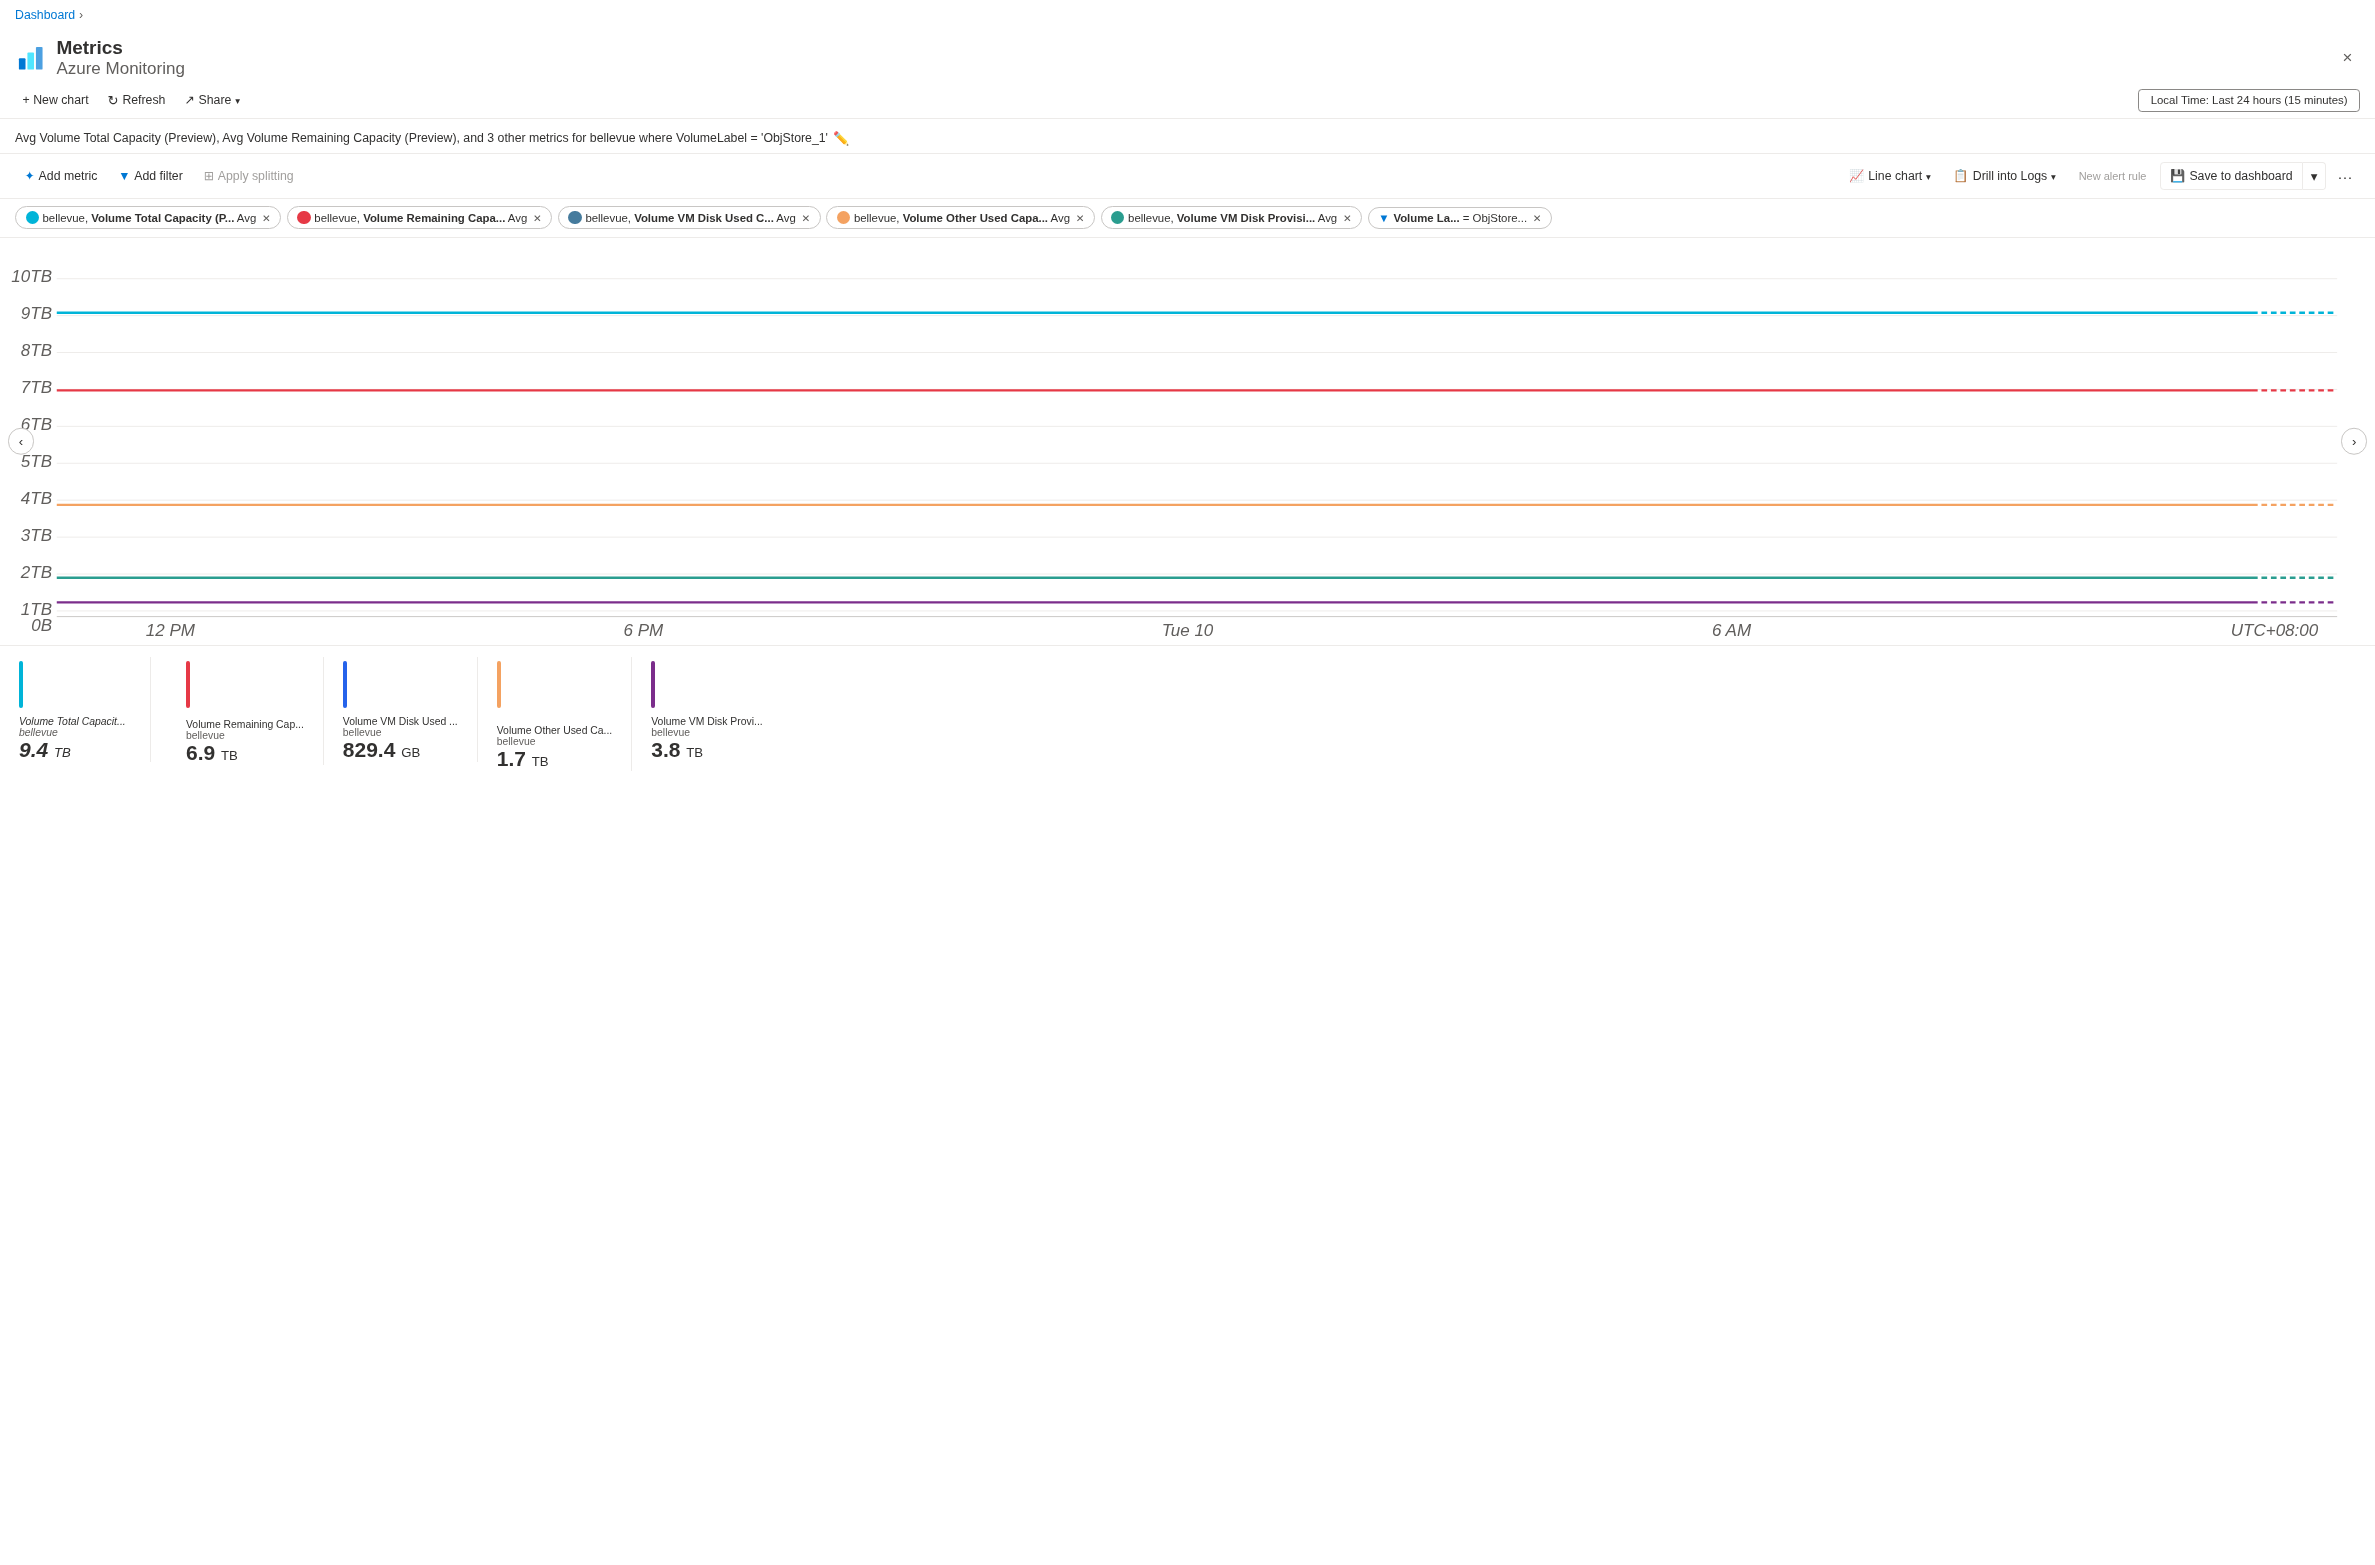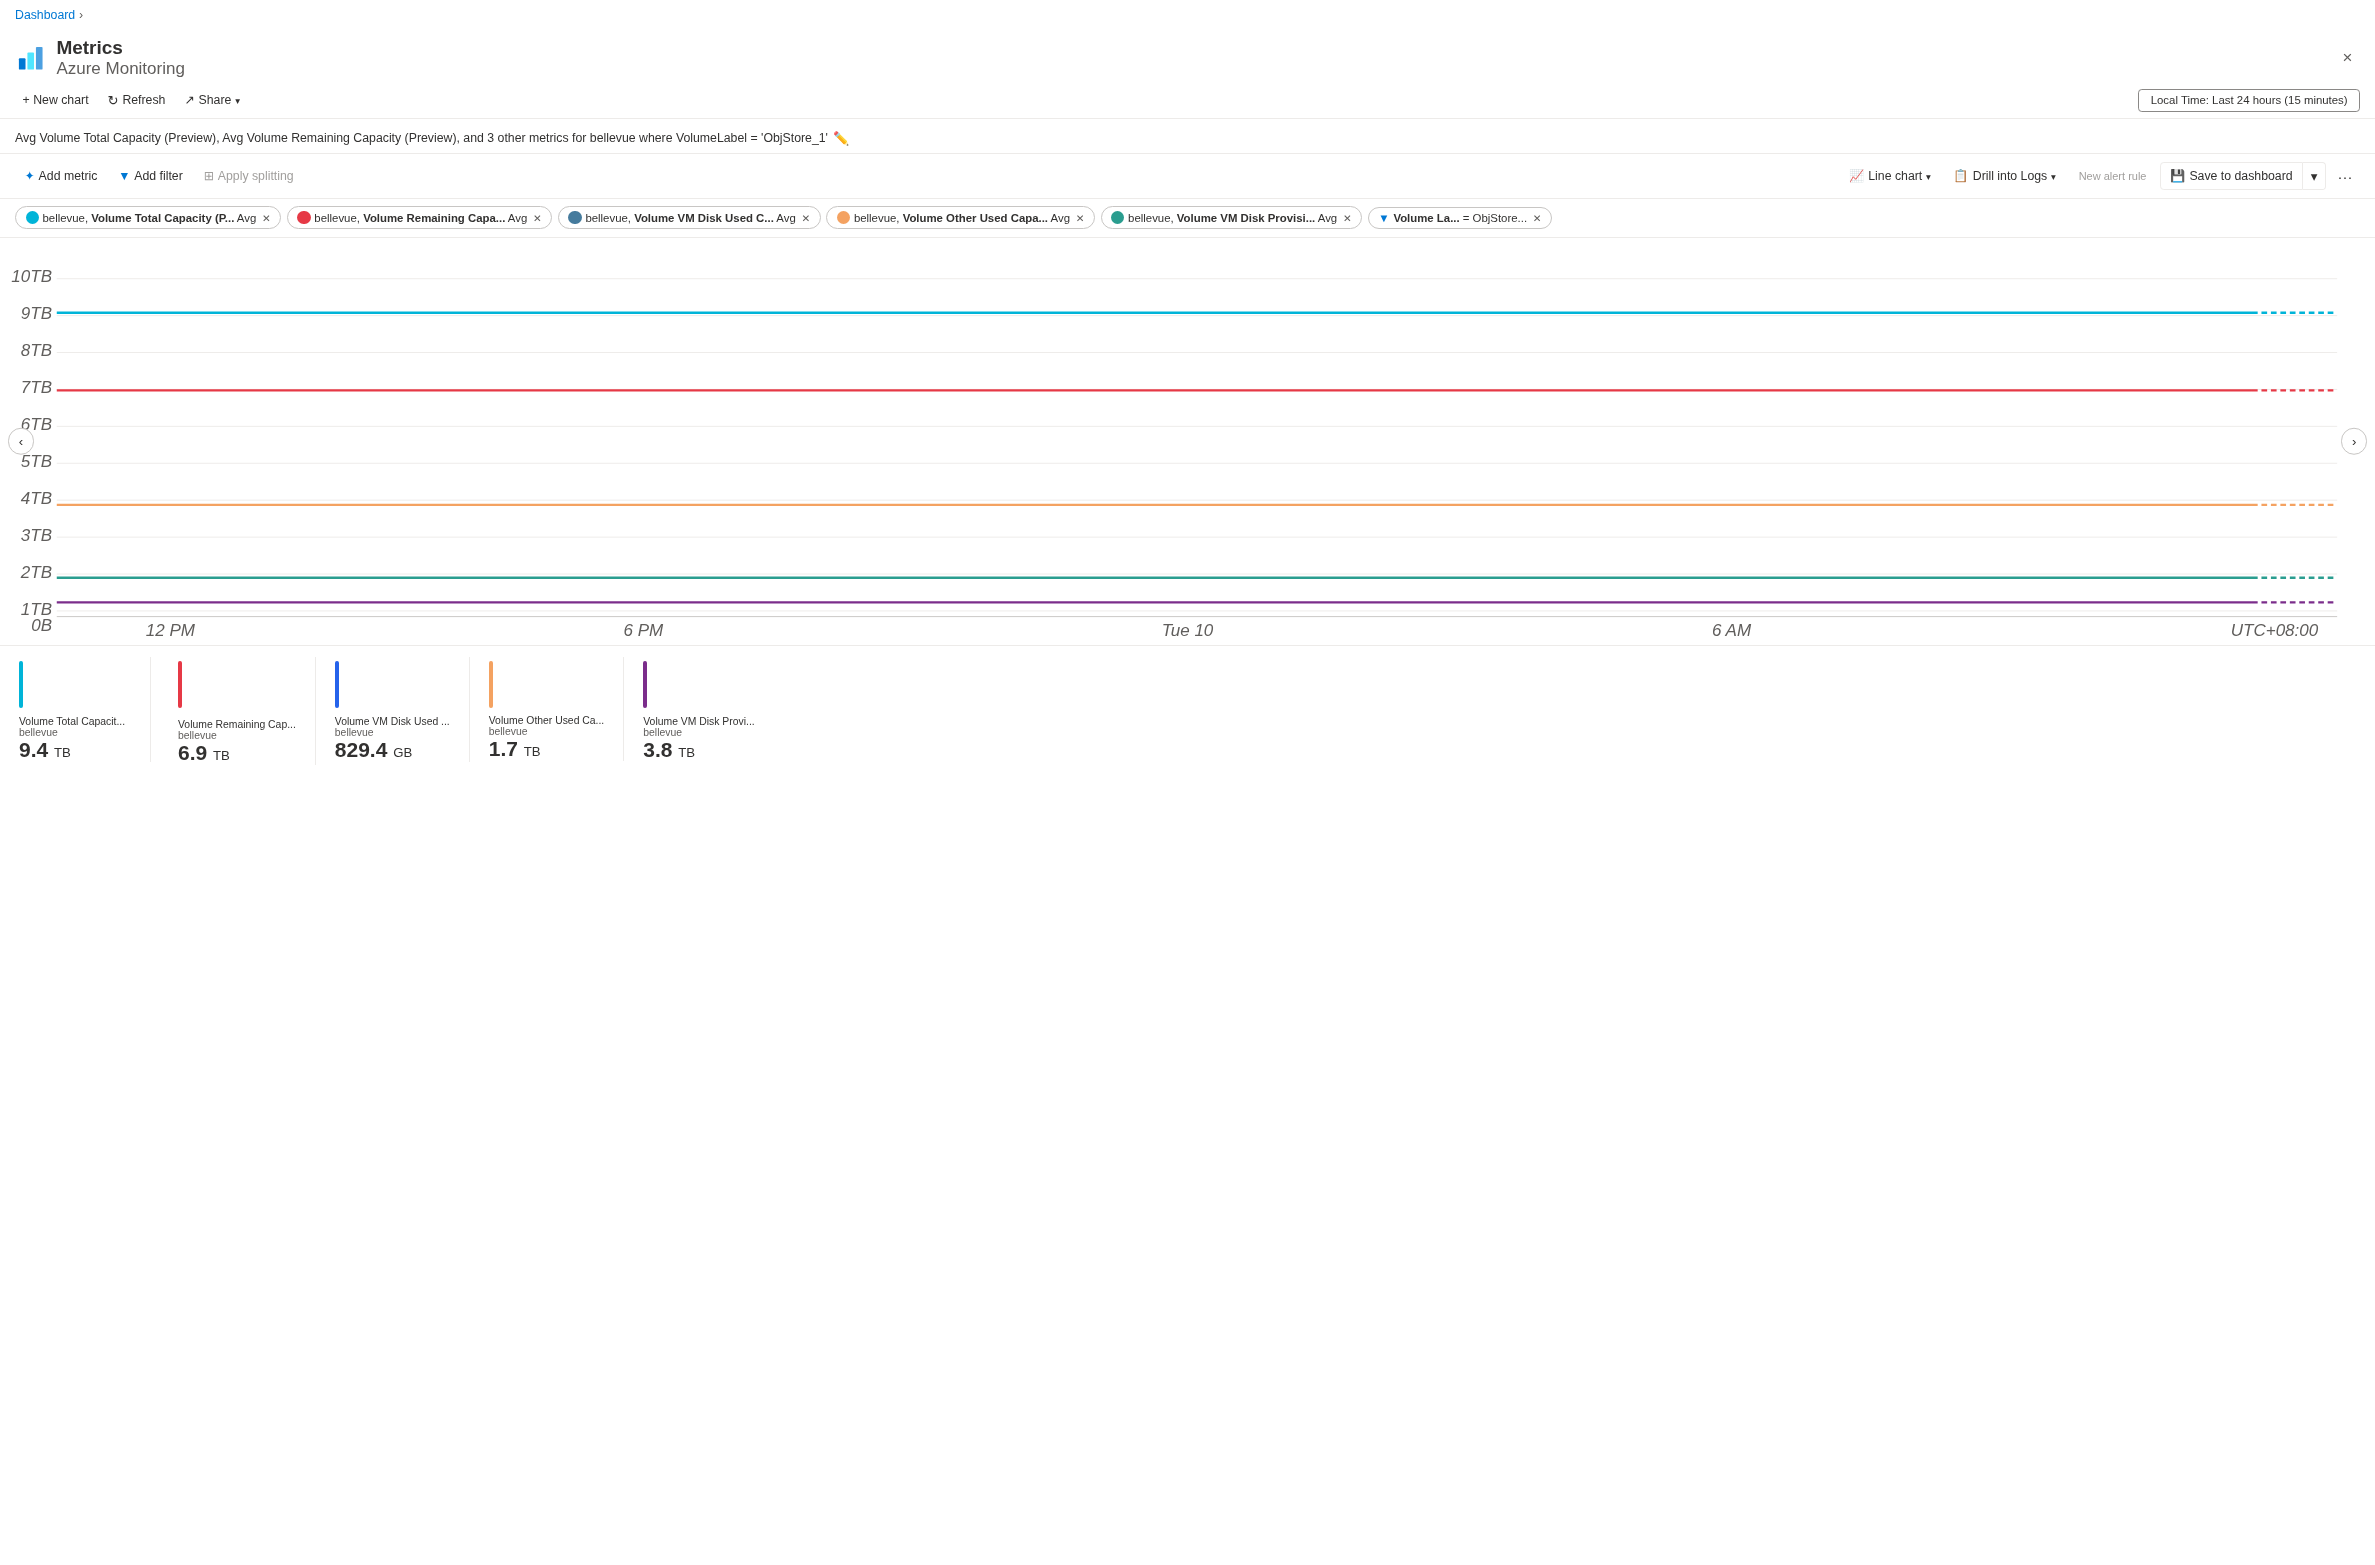--- a/index.html
+++ b/index.html
@@ -236,21 +236,21 @@
       <text x="1830" y="420" text-anchor="middle" font-size="18" fill="#605e5c">6 AM</text>
       <text x="2450" y="420" text-anchor="end" font-size="18" fill="#605e5c">UTC+08:00</text>
     </svg>
   </div>
 
   <button class="nav-arrow nav-right" style="position:absolute;right:7.6px;top:50%;transform:translateY(-50%);z-index:10;">›</button>
 </div>
 
 <div class="legend-row" style="border-top:0.9px solid #edebe9; padding: 11.4px 19px; display:flex; gap:0;">
 
-  <div class="legend-item" style="display:flex;align-items:flex-start;gap:7.6px;padding-right:19px;border-right:0.9px solid #edebe9;margin-right:8px;">
+  <div class="legend-item" style="display:flex;align-items:flex-start;gap:7.6px;padding-right:19px;border-right:0.9px solid #edebe9;margin-right:16px;font-style:italic;">
     <div style="width:3.8px;height:47px;background:#00b4d8;border-radius:1.9px;flex-shrink:0;margin-top:3.8px;"></div>
     <div>
       <div style="font-size:10.4px;color:#323130;font-weight:400;">Volume Total Capacit...</div>
       <div style="font-size:10.4px;color:#605e5c;">bellevue</div>
       <div style="font-size:21px;font-weight:700;color:#323130;">9.4 <span style="font-size:13.2px;font-weight:400;">TB</span></div>
     </div>
   </div>
 
   <div class="legend-item" style="display:flex;align-items:flex-start;gap:11px;padding:0 19px;border-right:0.9px solid #edebe9;">
     <div style="width:3.8px;height:47px;background:#e63946;border-radius:1.9px;flex-shrink:0;margin-top:3.8px;"></div>
@@ -263,21 +263,21 @@
 
   <div class="legend-item" style="display:flex;align-items:flex-start;gap:7.6px;padding:0 19px;border-right:0.9px solid #edebe9;">
     <div style="width:3.8px;height:47px;background:#2563eb;border-radius:1.9px;flex-shrink:0;margin-top:3.8px;"></div>
     <div>
       <div style="font-size:10.4px;color:#323130;">Volume VM Disk Used ...</div>
       <div style="font-size:10.4px;color:#605e5c;">bellevue</div>
       <div style="font-size:21px;font-weight:700;color:#323130;">829.4 <span style="font-size:13.2px;font-weight:400;">GB</span></div>
     </div>
   </div>
 
-  <div class="legend-item" style="display:flex;align-items:flex-start;gap:7px;padding:0 19px;border-right:0.9px solid #edebe9;">
+  <div class="legend-item" style="display:flex;align-items:flex-start;gap:17px;padding:0 19px;border-right:0.9px solid #edebe9;">
     <div style="width:3.8px;height:47px;background:#f4a261;border-radius:1.9px;flex-shrink:0;margin-top:3.8px;"></div>
     <div>
       <div style="font-size:10.4px;color:#323130;">Volume Other Used Ca...</div>
       <div style="font-size:10.4px;color:#605e5c;">bellevue</div>
       <div style="font-size:21px;font-weight:700;color:#323130;">1.7 <span style="font-size:13.2px;font-weight:400;">TB</span></div>
     </div>
   </div>
 
   <div class="legend-item" style="display:flex;align-items:flex-start;gap:7.6px;padding:0 19px;">
     <div style="width:3.8px;height:47px;background:#7b2d8b;border-radius:1.9px;flex-shrink:0;margin-top:3.8px;"></div>

